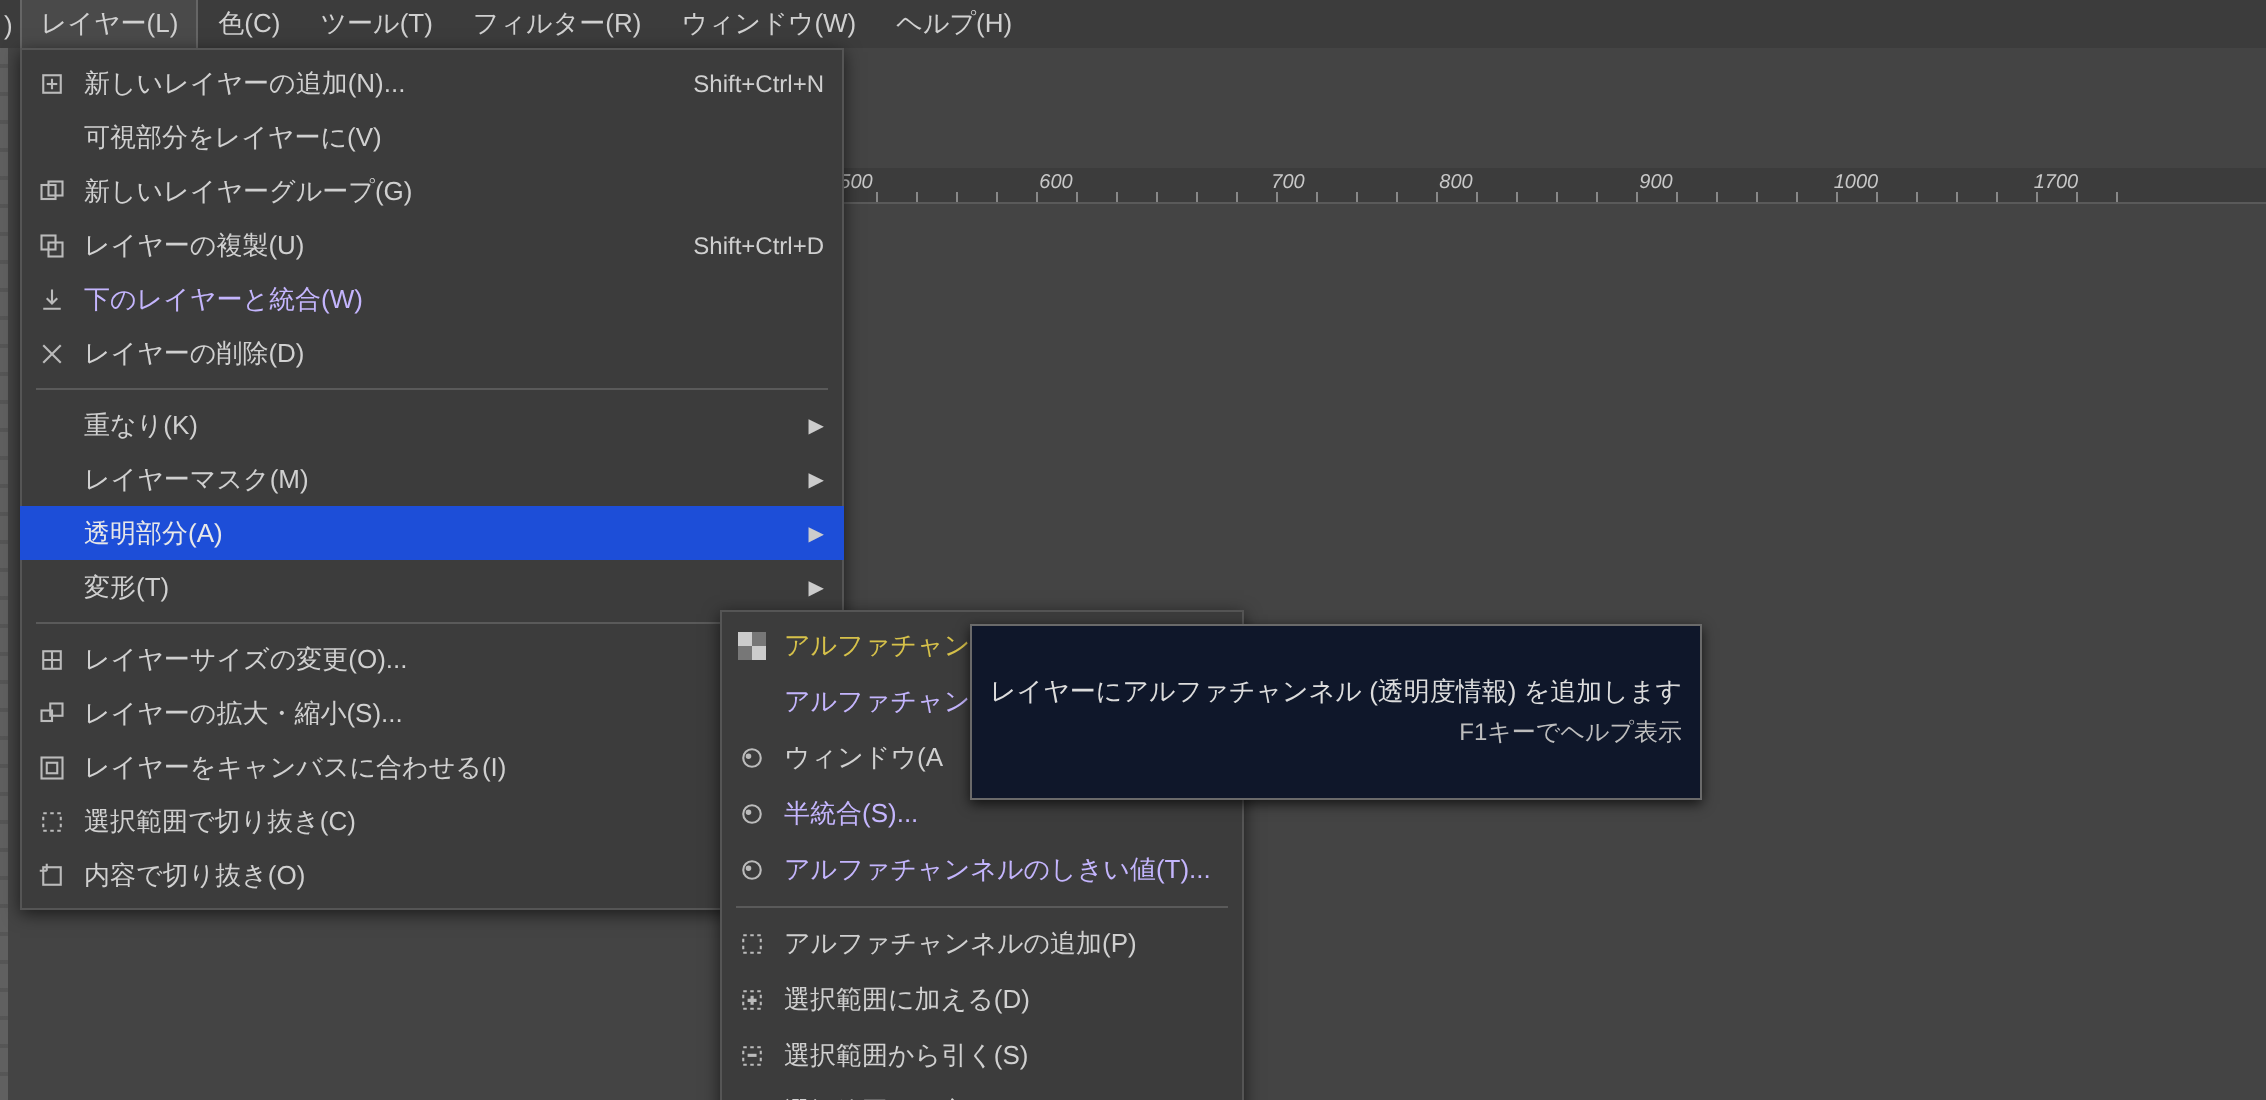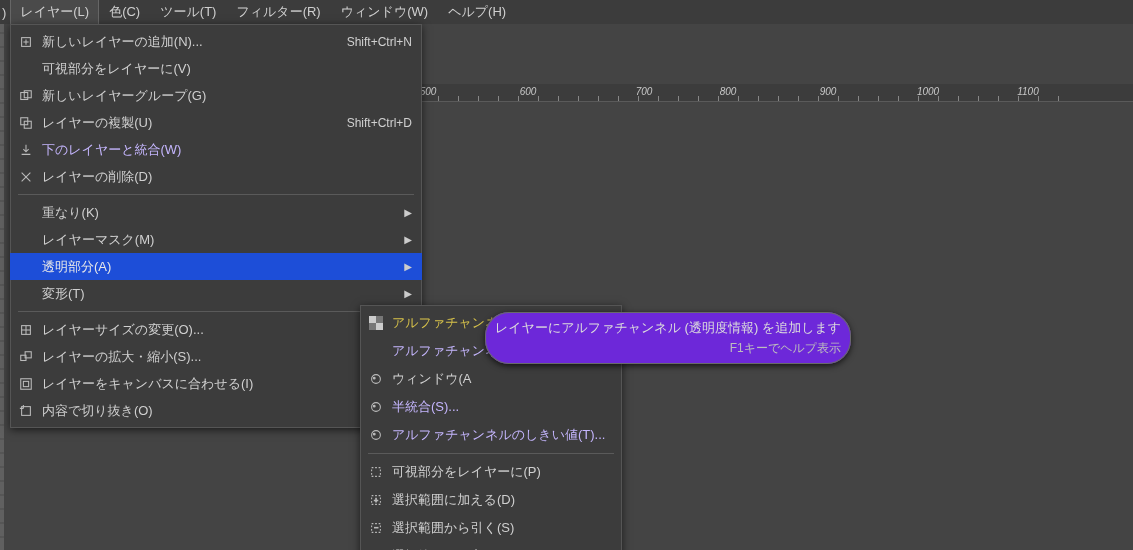--- a/index.html
+++ b/index.html
@@ -70,27 +70,26 @@
   background: #3c3c3c;
   box-shadow: 0 2px 8px rgba(0,0,0,0.6), inset 0 0 0 1px #555;
   padding: 4px 0;
 }
 .submenu .dropdown-item { height: 28px; }
 .hot { color: #d6c14a; }
 .tooltip {
   position:absolute;
   top:312px;
   left:485px;
-  padding:6px 10px;
-  background:#6d28d9;
+  padding:24px 10px;
+  background:#0f172a;
   color:#dcdcdc;
   font-size:13px;
   box-shadow: 0 2px 6px rgba(0,0,0,0.7), inset 0 0 0 1px #6a6a6a;
   line-height:1.6;
-  border-radius:24px;
 }
 .tooltip .hint { text-align:right; color:#bdbdbd; font-size:12px; }
 .canvas {
   position:absolute;
   top:24px; left:0; right:0; bottom:0;
   background:#444;
 }
 .left-strip {
   position:absolute; top:24px; left:0; width:4px; height:526px;
   background: repeating-linear-gradient(0deg,#fff 0 12px,#bbb 12px 14px);
@@ -136,21 +135,21 @@
     <div class="menubar-item">ヘルプ(H)</div>
   </div>
 
 <div class="ruler">
     <div class="ruler-tick" style="left: 70px;">500</div>
     <div class="ruler-tick" style="left: 170px;">600</div>
     <div class="ruler-tick" style="left: 270px; margin-left: 16px;">700</div>
     <div class="ruler-tick" style="left: 370px;">800</div>
     <div class="ruler-tick" style="left: 470px;">900</div>
     <div class="ruler-tick" style="left: 570px;">1000</div>
-    <div class="ruler-tick" style="left: 670px;">1100</div>
+    <div class="ruler-tick" style="left: 670px;">1700</div>
     <div class="ruler-minor" style="left: 0px;"></div>
     <div class="ruler-minor" style="left: 20px;"></div>
     <div class="ruler-minor" style="left: 40px;"></div>
     <div class="ruler-minor" style="left: 60px;"></div>
     <div class="ruler-minor" style="left: 80px;"></div>
     <div class="ruler-minor" style="left: 100px;"></div>
     <div class="ruler-minor" style="left: 120px;"></div>
     <div class="ruler-minor" style="left: 140px;"></div>
     <div class="ruler-minor" style="left: 160px;"></div>
     <div class="ruler-minor" style="left: 180px;"></div>
@@ -279,20 +278,28 @@
         <svg width="14" height="14" viewBox="0 0 16 16" fill="none" stroke="#bbb" stroke-width="1.2">
           <rect x="2" y="2" width="12" height="12"></rect>
           <rect x="5" y="5" width="6" height="6"></rect>
         </svg>
       </span>
       <span class="dd-label">レイヤーをキャンバスに合わせる(I)</span>
     </div>
     <div class="dropdown-item">
       <span class="dd-icon">
         <svg width="14" height="14" viewBox="0 0 16 16" fill="none" stroke="#bbb" stroke-width="1.2">
+          <rect x="3" y="3" width="10" height="10" stroke-dasharray="2 2"></rect>
+        </svg>
+      </span>
+      <span class="dd-label">選択範囲で切り抜き(C)</span>
+    </div>
+    <div class="dropdown-item">
+      <span class="dd-icon">
+        <svg width="14" height="14" viewBox="0 0 16 16" fill="none" stroke="#bbb" stroke-width="1.2">
           <rect x="3" y="3" width="10" height="10"></rect>
           <path d="M1 5h4M5 1v4"></path>
         </svg>
       </span>
       <span class="dd-label">内容で切り抜き(O)</span>
     </div>
   </div>
 <div class="submenu" id="sub-menu">
     <div class="dropdown-item">
       <span class="dd-icon">
@@ -335,21 +342,21 @@
       </span>
       <span class="dd-label">アルファチャンネルのしきい値(T)...</span>
     </div>
     <div class="dd-separator"></div>
     <div class="dropdown-item">
       <span class="dd-icon">
         <svg width="14" height="14" viewBox="0 0 16 16" fill="none" stroke="#bbb" stroke-width="1.2">
           <rect x="3" y="3" width="10" height="10" stroke-dasharray="2 2"></rect>
         </svg>
       </span>
-      <span class="dd-label">可視部分をレイヤーに(P)</span>
+      <span class="dd-label">アルファチャンネルの追加(P)</span>
     </div>
     <div class="dropdown-item">
       <span class="dd-icon">
         <svg width="14" height="14" viewBox="0 0 16 16" fill="none" stroke="#bbb" stroke-width="1.2">
           <rect x="3" y="3" width="10" height="10" stroke-dasharray="2 2"></rect>
           <text x="8" y="11" font-size="8" fill="#bbb" text-anchor="middle">+</text>
         </svg>
       </span>
       <span class="dd-label">選択範囲に加える(D)</span>
     </div>

